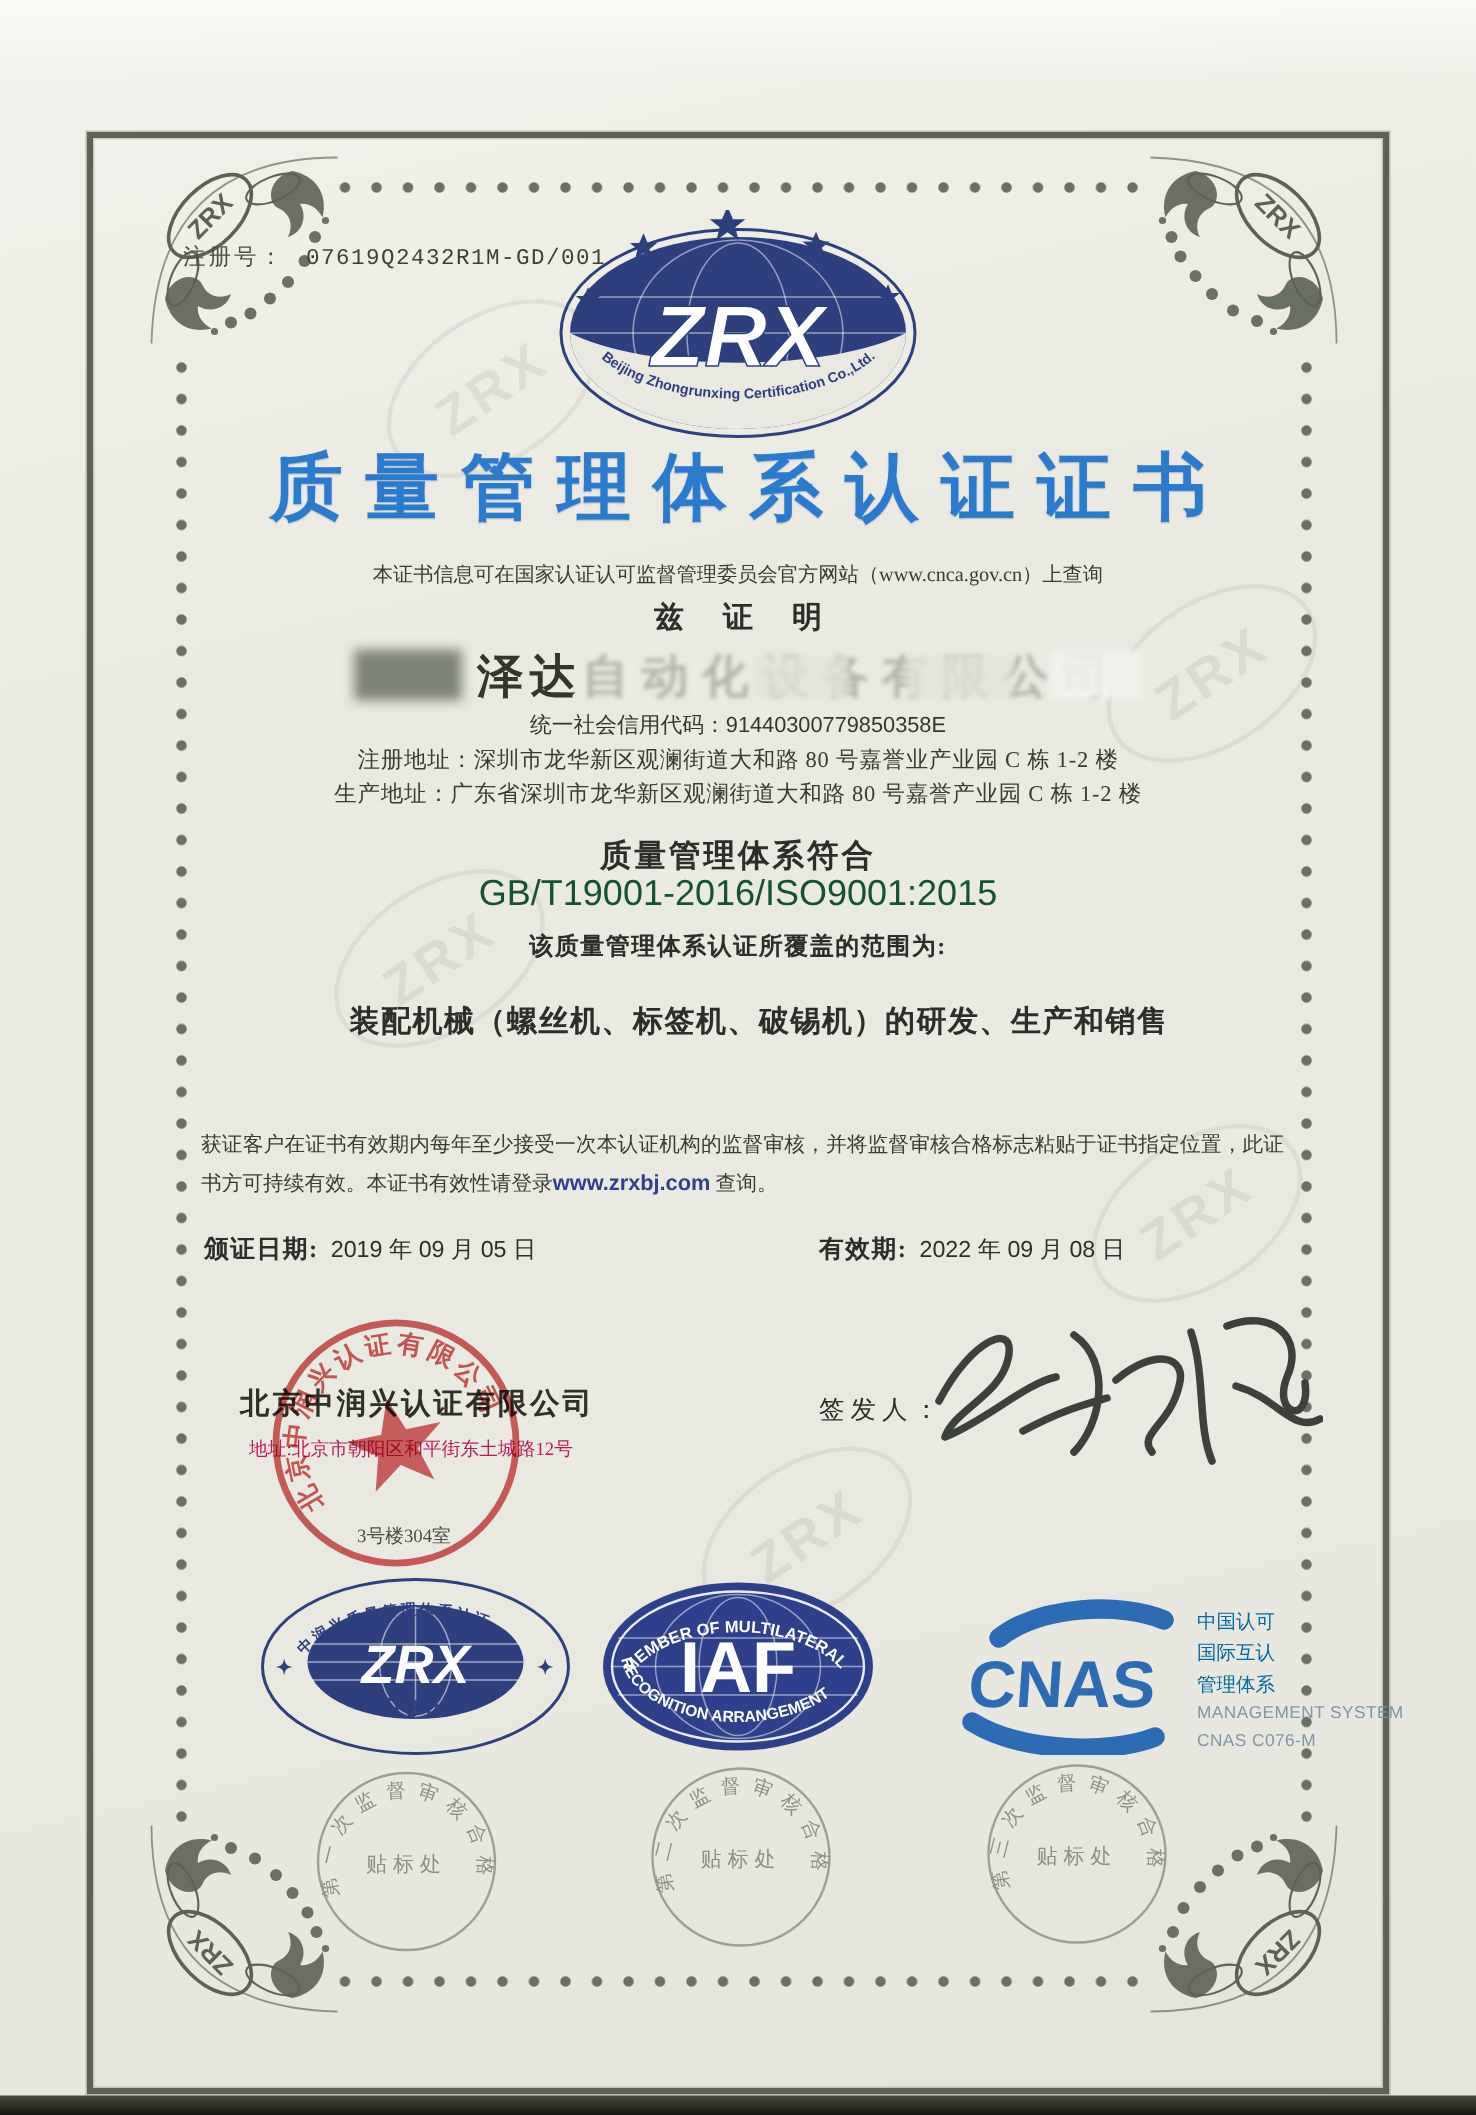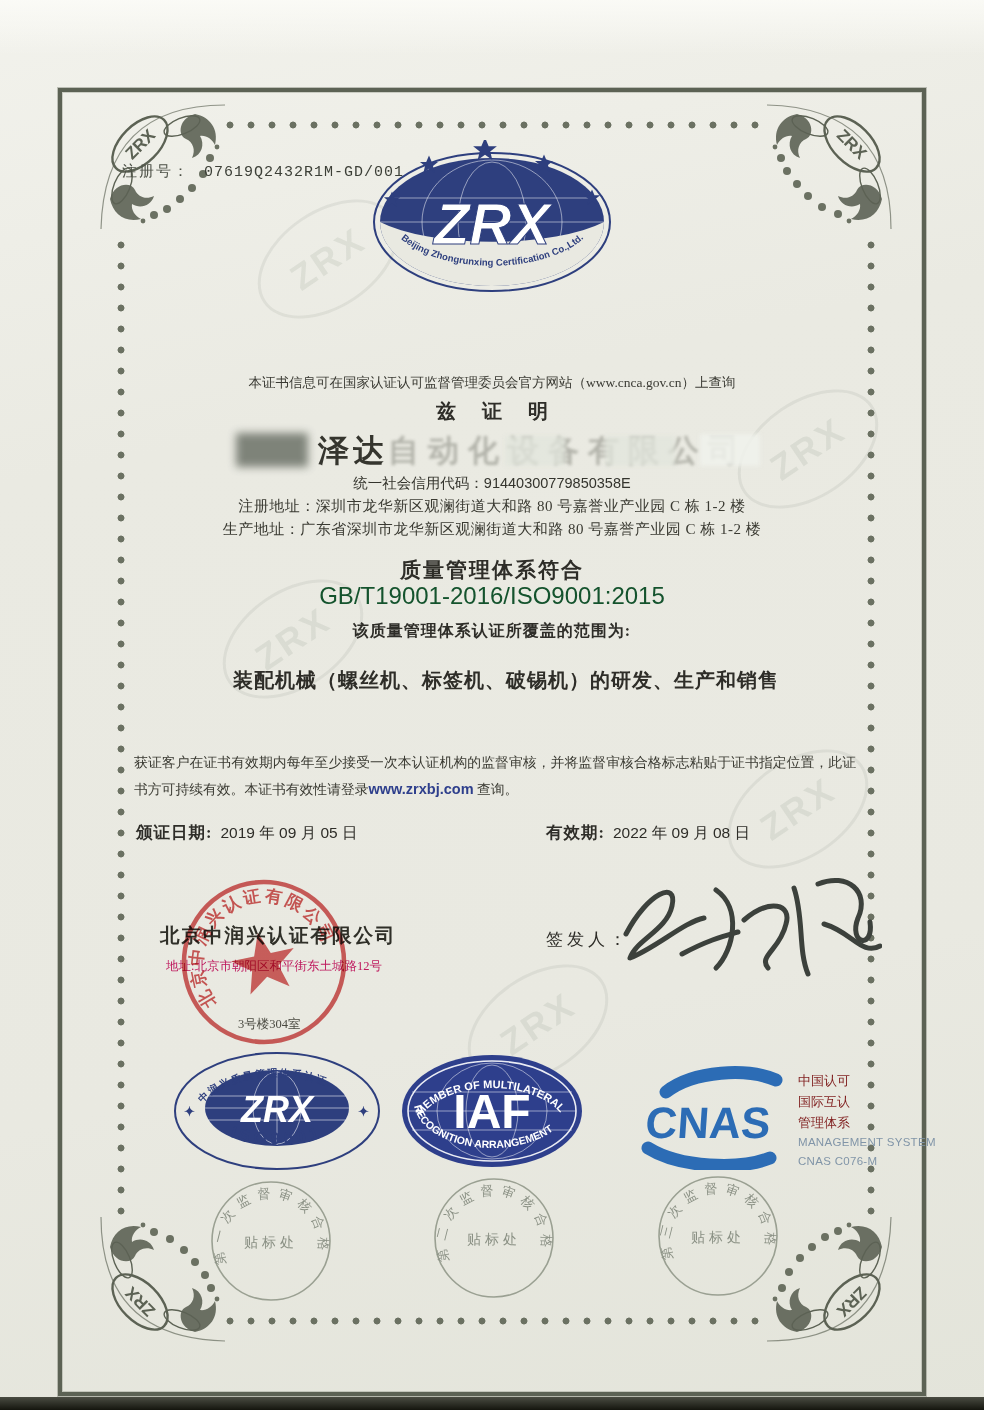--- a/index.html
+++ b/index.html
@@ -80,21 +80,21 @@
   .issuer-addr1{position:absolute;left:166px;top:958px;font-size:12.5px;color:#be185d;}
   .issuer-addr2{position:absolute;left:238px;top:1016px;font-size:12.5px;color:#4a4a41;}
   .signer{position:absolute;left:546px;top:928px;font-size:17px;letter-spacing:4px;}
   .signature{position:absolute;left:612px;top:862px;}
   .seal{position:absolute;left:178px;top:876px;mix-blend-mode:multiply;opacity:.9;}
   
   .logo-zrxiso{position:absolute;left:170px;top:1048px;}
   .logo-iaf{position:absolute;left:398px;top:1052px;}
   .logo-cnas{position:absolute;left:636px;top:1066px;display:flex;align-items:flex-start;}
   .cnas-text{margin-left:10px;margin-top:4px;font-family:"Liberation Sans",sans-serif;}
-  .cnas-text .zh{font-size:13px;color:#7f1d1d;line-height:21px;}
+  .cnas-text .zh{font-size:13px;color:#0369a1;line-height:21px;}
   .cnas-text .en{font-size:11.5px;color:#8195a8;line-height:19px;letter-spacing:.3px;}
   .sticker{position:absolute;}
   .stk1{left:205px;top:1175px;}
   .stk2{left:428px;top:1172px;}
   .stk3{left:652px;top:1170px;}
   
   .bottom-band{position:absolute;left:0;right:0;bottom:0;height:13px;
     background:linear-gradient(#4a4c42,#14150e);}
   .top-light{position:absolute;left:0;right:0;top:0;height:55px;
     background:linear-gradient(rgba(252,252,248,.85),rgba(252,252,248,0));}
@@ -225,20 +225,21 @@
     <ellipse cx="120" cy="82" rx="118" ry="69" fill="none" stroke="#2e3f7e" stroke-width="2"></ellipse>
     <path id="arcMainRing" d="M 26,96 A 104,52 0 0 0 214,96" fill="none"></path>
     <text font-family="Liberation Sans, sans-serif" font-size="9.5" font-weight="bold" fill="#2e3f7e"><textPath href="#arcMainRing" startOffset="4">Beijing Zhongrunxing Certification Co.,Ltd.</textPath></text>
     <use href="#star" transform="translate(113,10) scale(1.25)"></use>
     <use href="#star" transform="translate(57,25) scale(0.95)"></use>
     <use href="#star" transform="translate(172,24) scale(0.95)"></use>
     <use href="#star" transform="translate(20,60) scale(0.85)"></use>
     <use href="#star" transform="translate(220,58) scale(0.85)"></use>
   </svg>
 
+  <div class="cert-title">质量管理体系认证证书</div>
   <div class="subtitle">本证书信息可在国家认证认可监督管理委员会官方网站（www.cnca.gov.cn）上查询</div>
   <div class="certify">兹证明</div>
 
   <div class="company-row">
     <span class="redact-dark"></span><span class="name-clear">泽达</span><span class="name-faded">自动化设备有限公司</span>
   </div>
   <div class="patch" style="left:505px;top:436px;width:60px;height:30px;"></div>
   <div class="patch" style="left:605px;top:436px;width:70px;height:30px;"></div>
   <div class="patch" style="left:700px;top:434px;width:60px;height:32px;background:rgba(240,242,236,.85);"></div>
 

